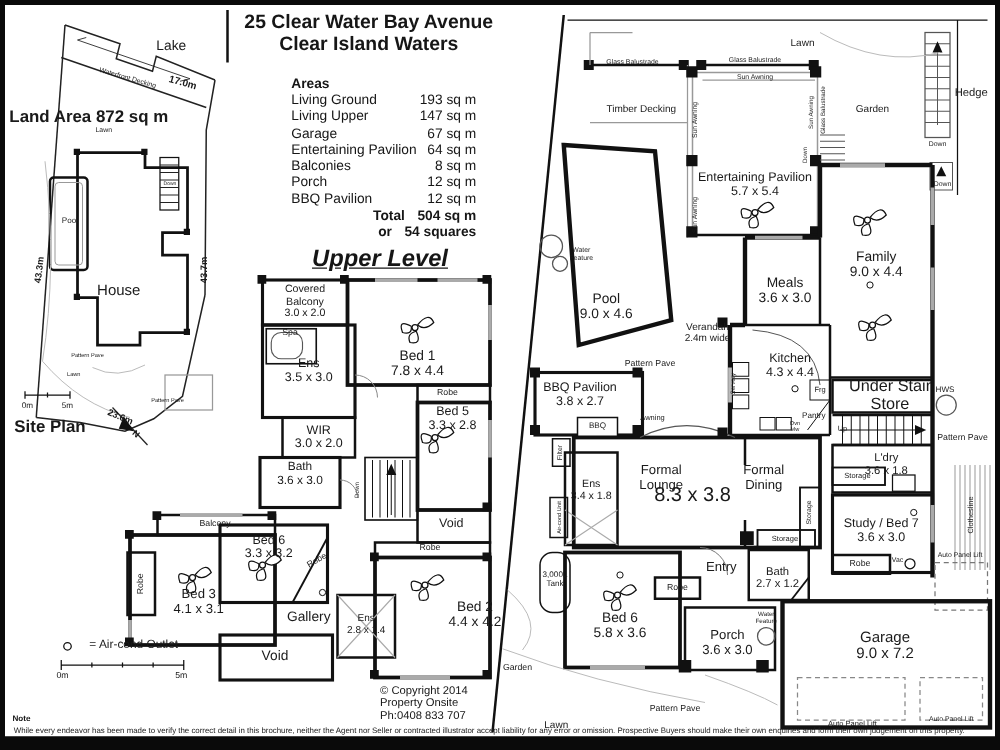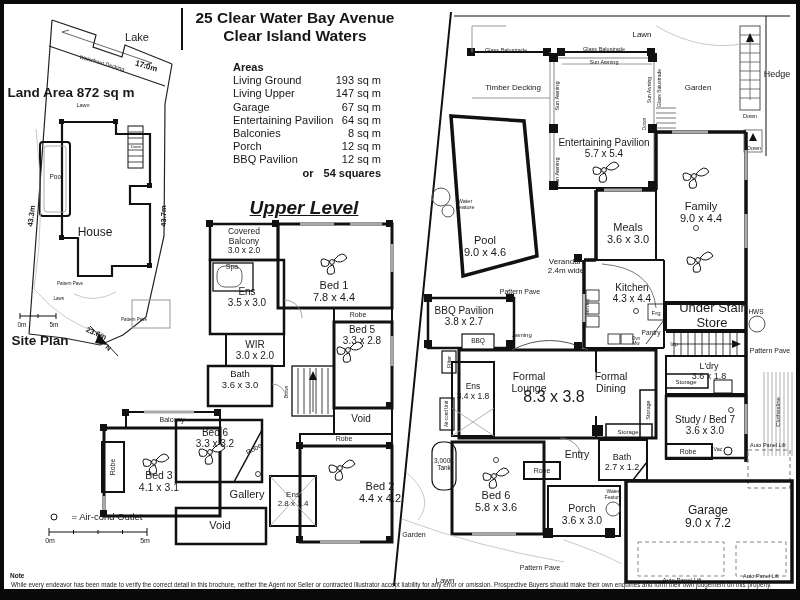--- a/index.html
+++ b/index.html
@@ -257,20 +257,24 @@
       </div>
     <div class="arow">
         <span class="al">Porch</span>
         <span class="av">12 sq m</span>
       </div>
     <div class="arow">
         <span class="al">BBQ Pavilion</span>
         <span class="av">12 sq m</span>
       </div>
     <div class="arow tr">
+        <span class="al">Total</span>
+        <span class="av">504 sq m</span>
+      </div>
+    <div class="arow tr">
         <span class="al">or</span>
         <span class="av">54 squares</span>
       </div>
   </div>
 
   <div class="abs upper-title">Upper Level</div>
 
   <div id="label-layer">
       <div class="lbl" style="left: 133px; top: 33px; font-size: 11px;">
         <div>Lake</div>
@@ -605,18 +609,23 @@
         <div>Garden</div>
       </div>
       <div class="lbl" style="left: 441px; top: 577px; font-size: 8px;">
         <div>Lawn</div>
       </div>
       <div class="lbl" style="left: 536px; top: 564px; font-size: 7px;">
         <div>Pattern Pave</div>
       </div>
     </div>
 
+  <div class="abs copyright">
+    <div>© Copyright 2014</div>
+    <div>Property Onsite</div>
+    <div>Ph:0408 833 707</div>
+  </div>
 
   <div class="abs note-title">Note</div>
   <div class="abs note-body">While every endeavor has been made to verify the correct detail in this brochure, neither the Agent nor Seller or contracted illustrator accept liability for any error or omission. Prospective Buyers should make their own enquiries and form their own judgement on this property.</div>
 
   <div class="abs bottombar"></div>
 </div>
 
 </body></html>

